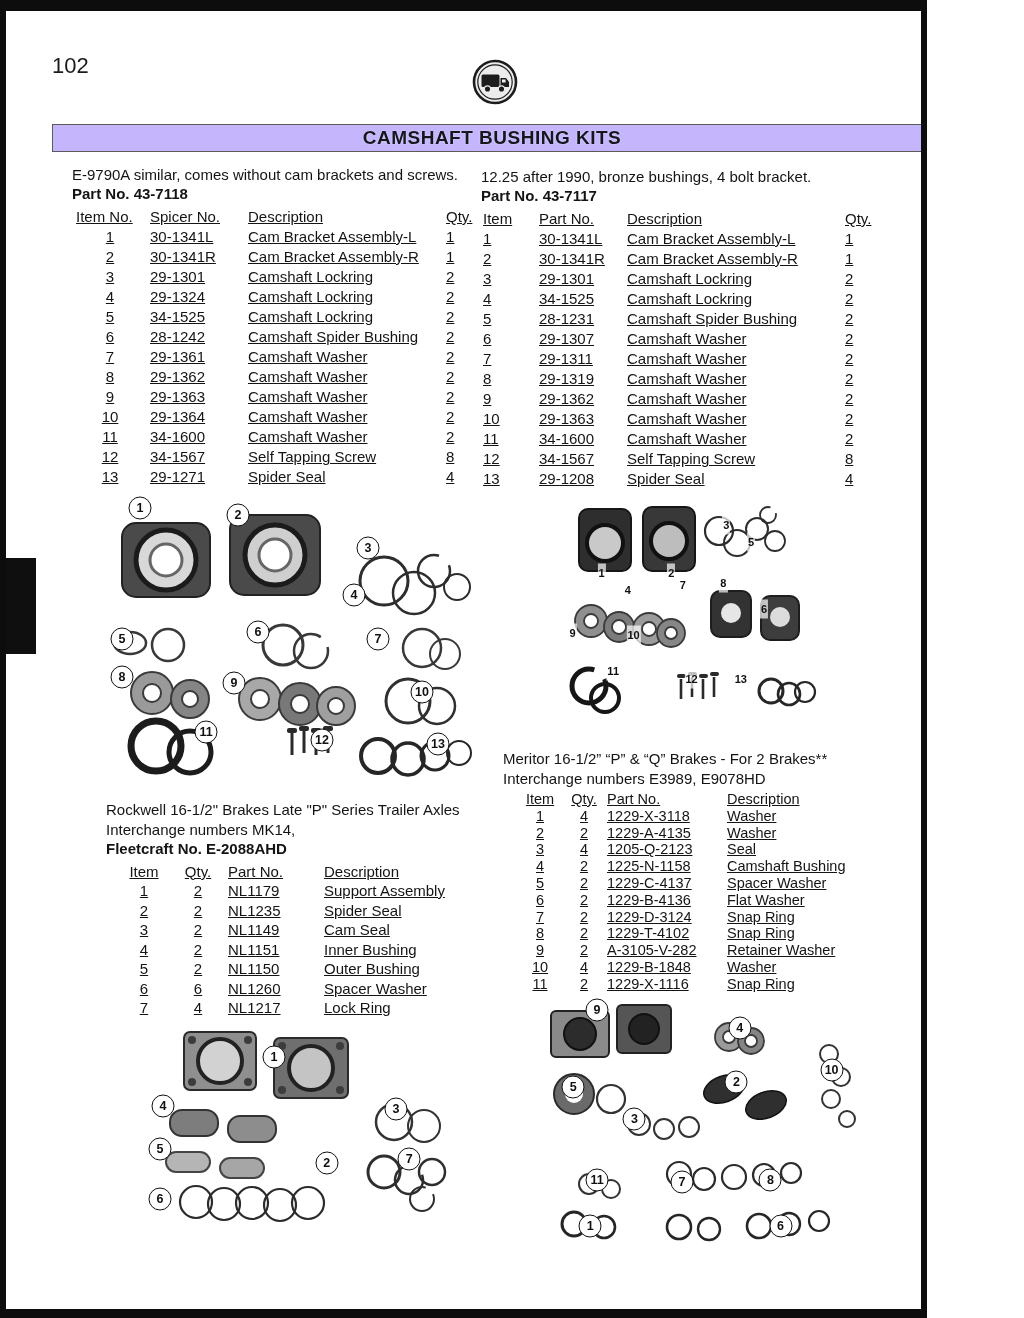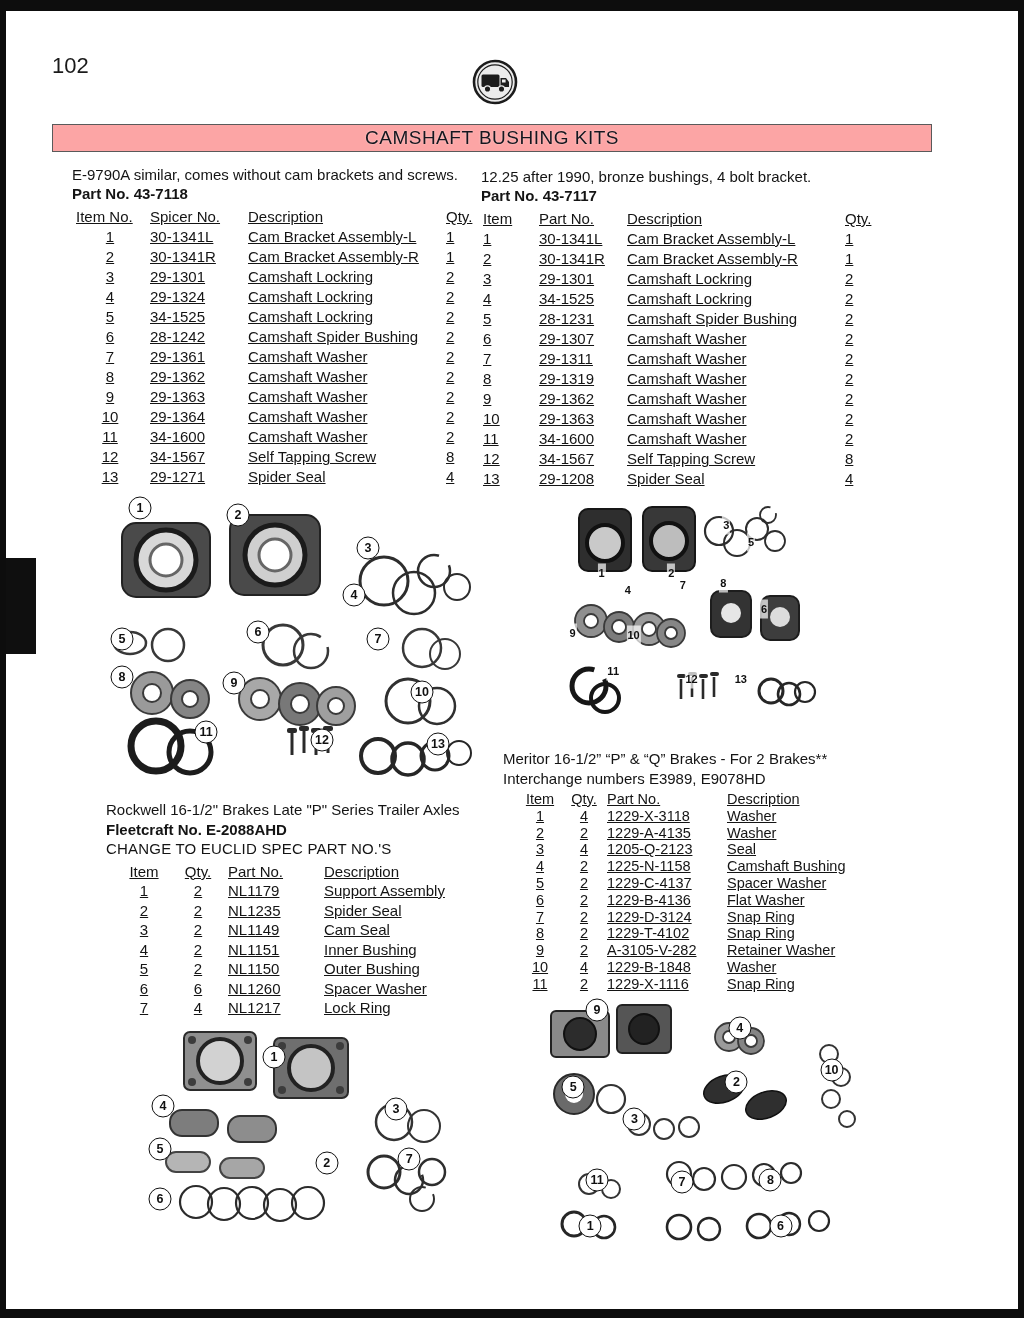--- a/index.html
+++ b/index.html
@@ -1,29 +1,29 @@
 <!DOCTYPE html>
 <html><head>
 <meta charset="utf-8">
 <style>
   * { margin:0; padding:0; box-sizing:border-box; }
   html,body { background:#ffffff; }
   body { font-family:"Liberation Sans", sans-serif; color:#111; }
   .page {
-    position:relative; width:1024px; height:1318px; background:#fff;
+    position:relative; width:927px; height:1318px; background:#fff;
     border:6px solid #0d0d0d; border-top-width:11px; border-bottom-width:9px;
     overflow:hidden;
   }
   .page-number { position:absolute; left:46px; top:42px; font-size:22px; color:#1a1a1a; }
   .logo { position:absolute; left:466px; top:48px; width:46px; height:46px; }
   .banner {
     position:absolute; left:46px; top:113px; width:880px; height:28px;
-    background:#fca5a5; border:1px solid #5a5a5a;
+    background:#c4b5fd; border:1px solid #5a5a5a;
     display:flex; align-items:center; justify-content:center;
-    font-weight:normal; font-size:19px; letter-spacing:.5px;
+    font-weight:bold; font-size:19px; letter-spacing:.5px;
     color:#16161e; text-shadow:0 0 2px rgba(255,255,255,.55);
   }
   .side-tab { position:absolute; left:-6px; top:547px; width:36px; height:96px; background:#0f0f0f; }
 
   .col { position:absolute; font-size:15px; line-height:19px; color:#141414; }
   .col-left  { left:66px; top:154px; width:414px; }
   .col-right { left:475px; top:156px; width:436px; }
   .part-no { font-weight:bold; line-height:20px; }
   .caps { letter-spacing:.2px; }
   .bold { font-weight:bold; }
@@ -269,22 +269,22 @@
         <div class="callout circle" style="left: 11%; top: 63%;">8</div>
         <div class="callout circle" style="left: 39%; top: 65%;">9</div>
         <div class="callout circle" style="left: 86%; top: 68%;">10</div>
         <div class="callout circle" style="left: 32%; top: 82%;">11</div>
         <div class="callout circle" style="left: 61%; top: 84.5%;">12</div>
         <div class="callout circle" style="left: 90%; top: 86%;">13</div>
       </div>
 
     <div class="text-block rockwell-text">
       <div>Rockwell 16-1/2" Brakes Late "P" Series Trailer Axles</div>
+      <div>Interchange numbers MK14,</div>
       <div class="bold">Fleetcraft No. E-2088AHD</div>
-      <div class="caps">CHANGE TO EUCLID SPEC PART NO.'S</div>
     </div>
 
     <table class="t t-rockwell">
       <thead>
           <tr>
             <th>Item</th>
             <th>Qty.</th>
             <th>Part No.</th>
             <th>Description</th>
           </tr>

